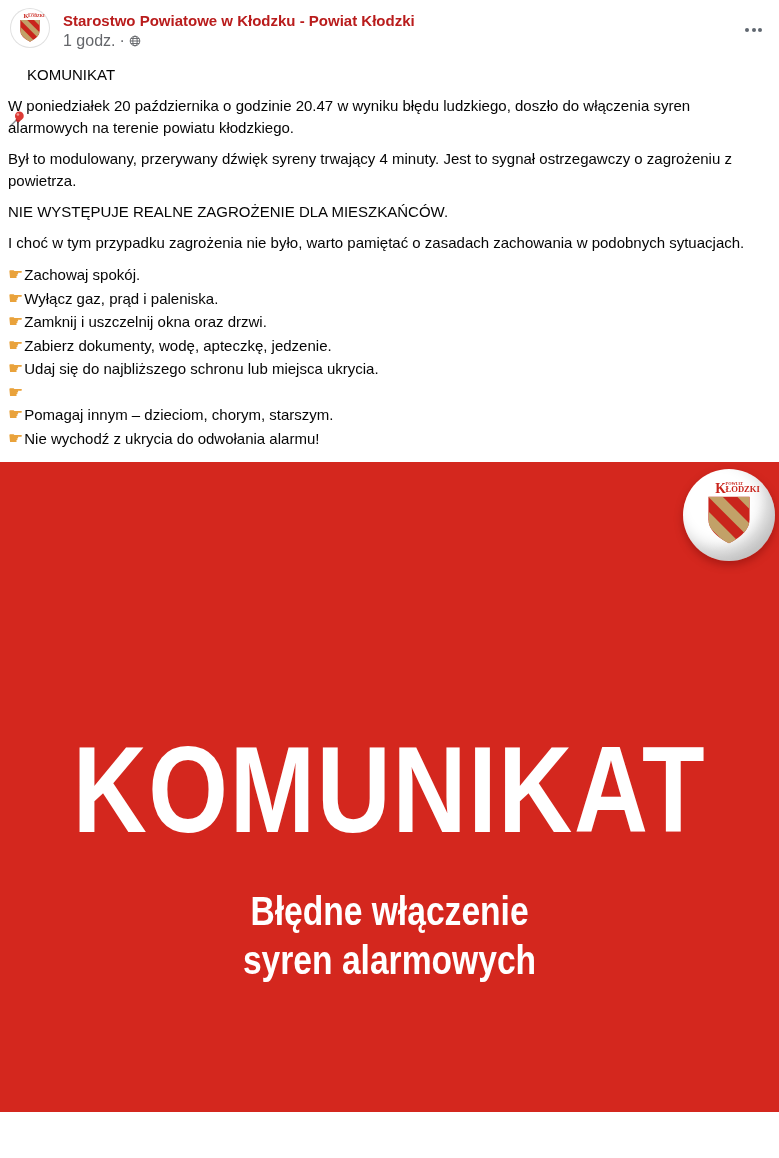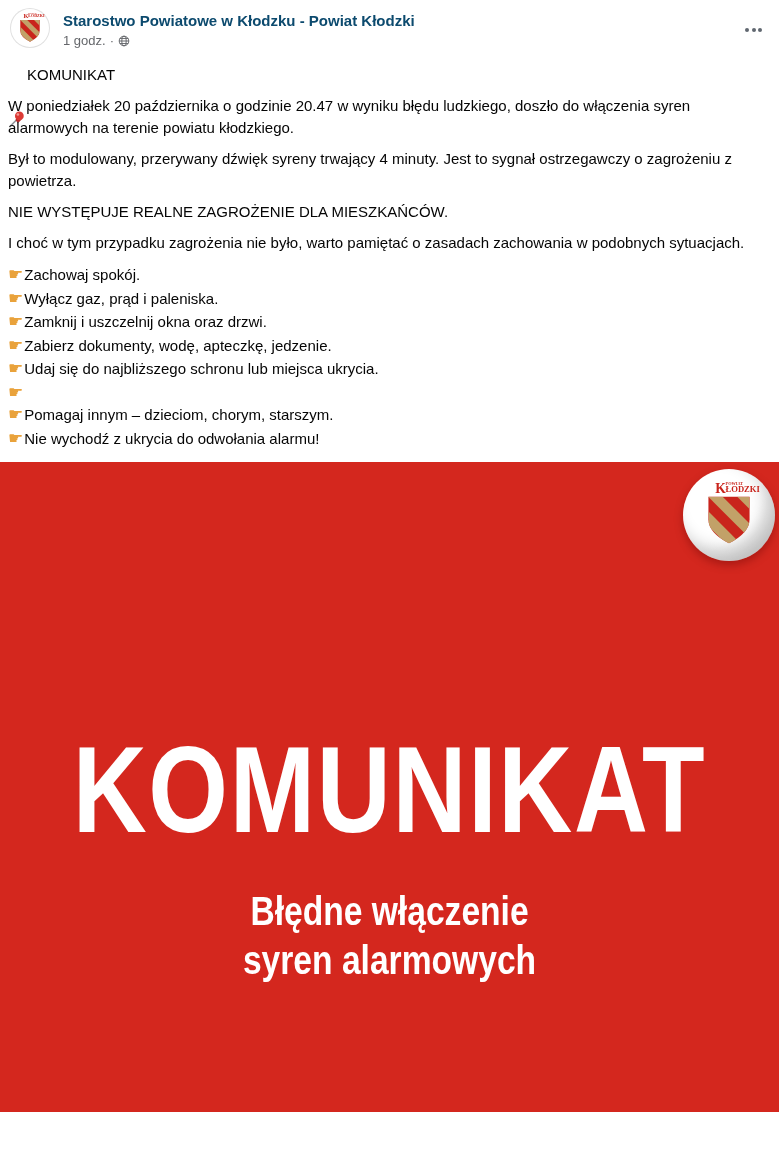--- a/index.html
+++ b/index.html
@@ -22,26 +22,26 @@
     width:40px; height:40px; border-radius:50%;
     background:#fff;
     box-shadow: inset 0 0 0 1px rgba(0,0,0,.12);
     flex:0 0 40px;
     display:flex; align-items:center; justify-content:center;
     cursor:pointer;
   }
   .avatar svg { width:30px; height:34px; }
   .header-info { margin-left:13px; padding-top:3px; }
   .page-name {
-    font-size:15px; font-weight:700; color:#0c4a6e;
+    font-size:15px; font-weight:700; color:#b91c1c;
     line-height:19px; cursor:pointer;
   }
   .meta {
     display:flex; align-items:center; gap:4px;
-    font-size:13px; color:#65676B; line-height:17px; margin-top:2px;
+    font-size:16px; color:#65676B; line-height:17px; margin-top:2px;
   }
   .globe-icon svg { width:12px; height:12px; display:block; margin-top:1px; }
   .more-button {
     position:absolute; right:15px; top:22px;
     display:flex; gap:2.5px; padding:6px 2px;
     cursor:pointer; border:none; background:transparent;
   }
   .more-button i {
     width:4px; height:4px; border-radius:50%; background:#606770; display:block;
   }

